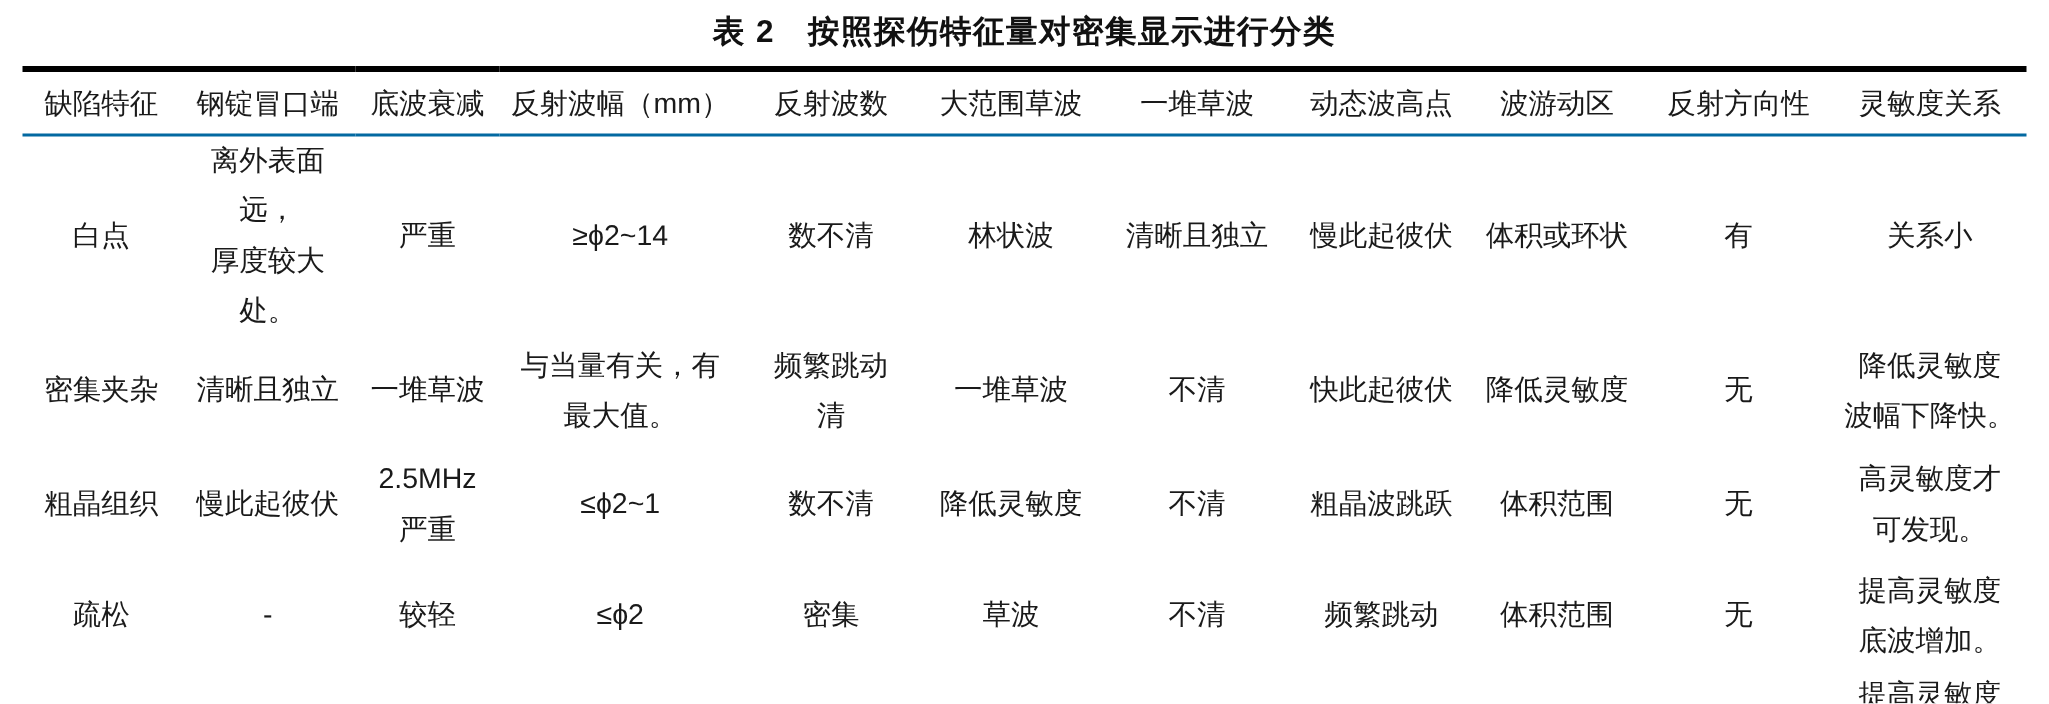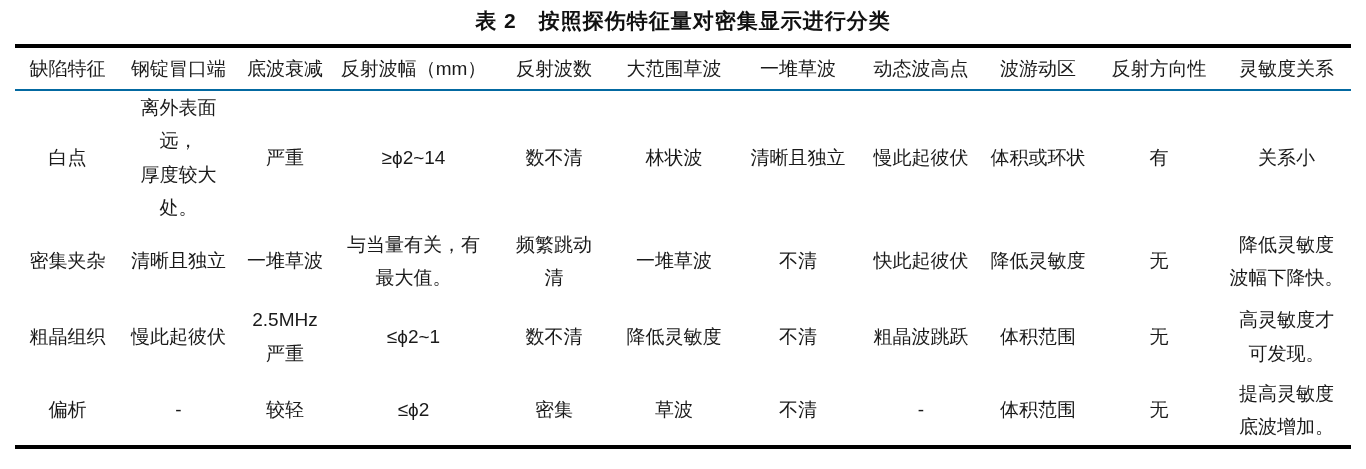--- a/index.html
+++ b/index.html
@@ -151,20 +151,34 @@
           <td>数不清</td>
           <td>降低灵敏度</td>
           <td>不清</td>
           <td>粗晶波跳跃</td>
           <td>体积范围</td>
           <td>无</td>
           <td>高灵敏度才
 可发现。</td>
         </tr>
         <tr>
+          <td>疏松</td>
+          <td>-</td>
+          <td>较轻</td>
+          <td>≤ϕ2</td>
+          <td>密集</td>
+          <td>草波</td>
+          <td>不清</td>
+          <td>频繁跳动</td>
+          <td>体积范围</td>
+          <td>无</td>
+          <td>提高灵敏度
+底波增加。</td>
+        </tr>
+        <tr>
           <td>偏析</td>
           <td>-</td>
           <td>较轻</td>
           <td>≤ϕ2</td>
           <td>密集</td>
           <td>草波</td>
           <td>不清</td>
           <td>-</td>
           <td>体积范围</td>
           <td>无</td>

